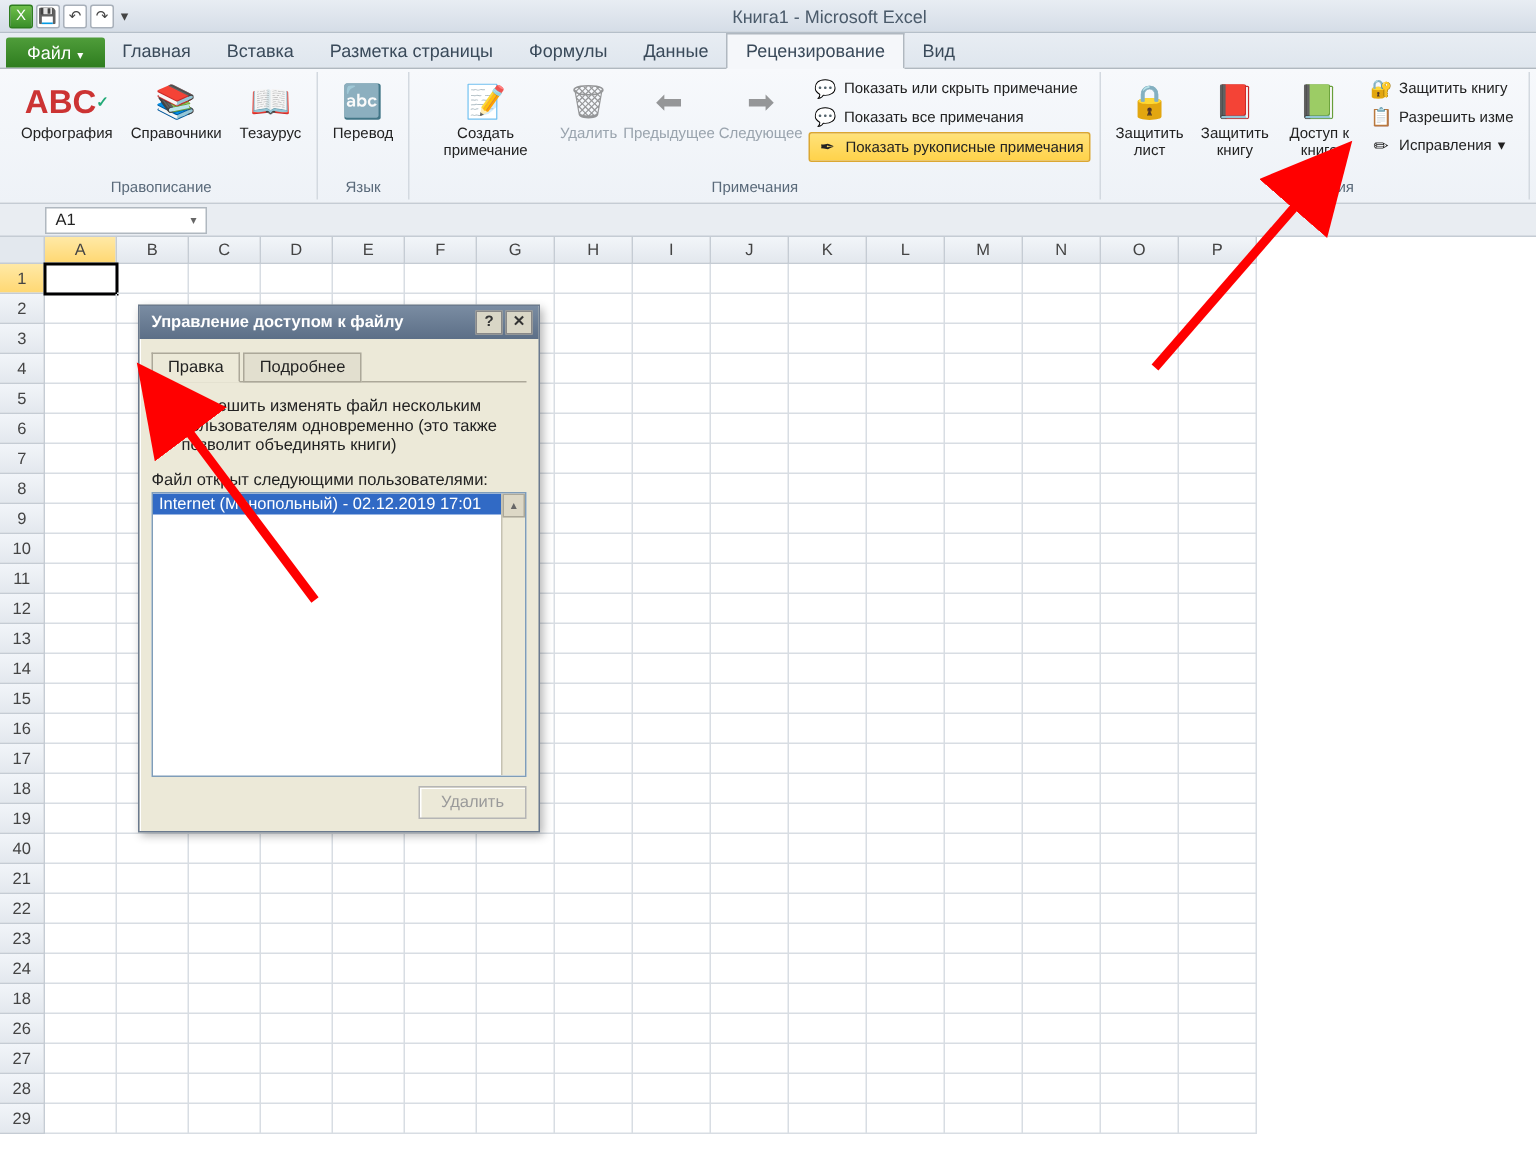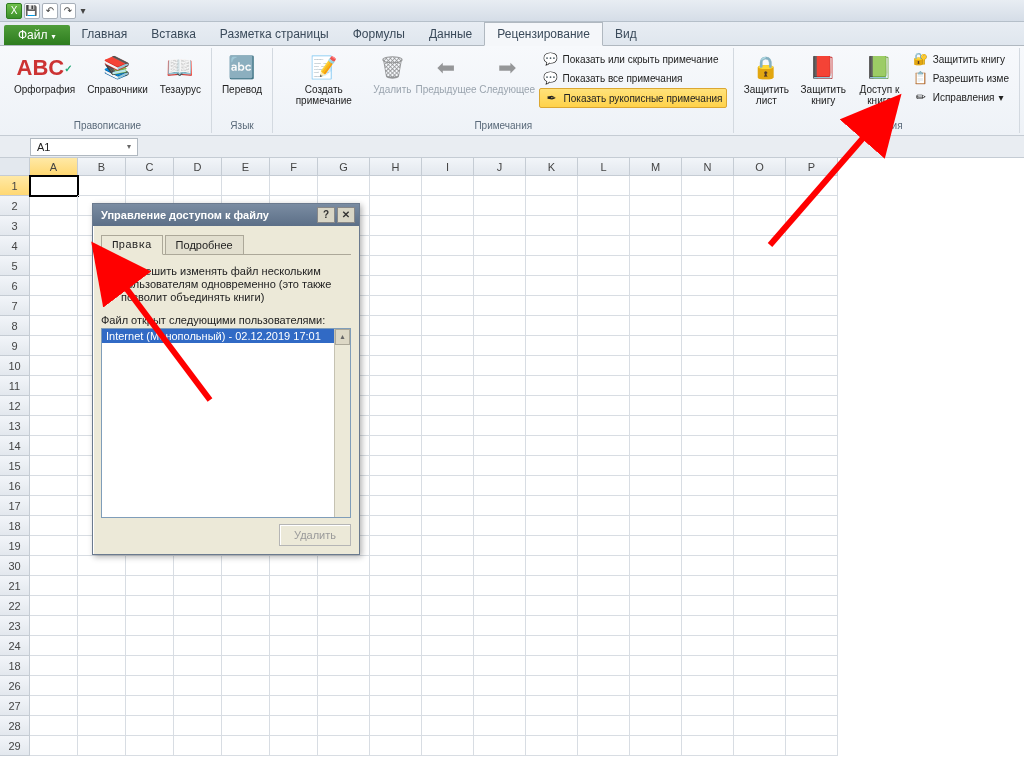--- a/index.html
+++ b/index.html
@@ -46,21 +46,21 @@
 .cell { width:48px; height:20px; border-right:1px solid #d8dde3; border-bottom:1px solid #d8dde3;}
 .cell.active { outline:2px solid #000; outline-offset:-1px;}
 
 .dialog { position:absolute; left:92px; top:203px; width:268px; background:#ece9d8; border:1px solid #6b7a8e; box-shadow:1px 1px 0 #fff inset, 2px 2px 6px rgba(0,0,0,.3);}
 .dlg-title { height:22px; background:linear-gradient(#7a8ca2,#5c6f87); color:#fff; display:flex; align-items:center; justify-content:space-between; padding:0 4px 0 8px; font-size:11px; font-weight:bold;}
 .dlg-ctrls { display:flex; gap:2px;}
 .dlg-ctrl { width:18px; height:16px; background:#d9d6c6; border:1px solid #888; font-size:10px; text-align:center; line-height:14px; color:#333;}
 .dlg-body { padding:8px;}
 .dlg-tabs { display:flex; border-bottom:1px solid #aca899; margin-bottom:6px;}
 .dlg-tab { padding:3px 10px; font-size:11px; background:#ece9d8; border:1px solid #aca899; position:relative; top:1px; margin-right:2px;}
-.dlg-tab.active { border-bottom:1px solid #ece9d8; background:#ece9d8;font-family:Liberation Mono, monospace;}
+.dlg-tab.active { border-bottom:1px solid #ece9d8; background:#ece9d8;}
 .dlg-tab:not(.active){ background:#e2dfcf;}
 .chk-row { display:flex; align-items:flex-start; gap:5px; padding:4px 2px;}
 .chk-row input { margin-top:1px;}
 .chk-lbl { font-size:11px; line-height:13px;}
 .list-lbl { font-size:11px; margin-top:6px;}
 .userlist { width:100%; height:190px; background:#fff; border:1px solid #7f9db9; margin-top:2px; overflow:auto; position:relative;}
 .userlist-item { background:#316ac5; color:#fff; font-size:11px; padding:1px 4px;}
 .userlist-scroll { position:absolute; right:0; top:0; bottom:0; width:16px; background:#ece9d8; border-left:1px solid #c5c2b2;}
 .userlist-scroll div { height:16px; background:#ddd8c6; border:1px solid #aca899; font-size:8px; text-align:center; line-height:14px; color:#666;}
 .dlg-btns-row1 { display:flex; justify-content:flex-end; margin-top:6px;}
@@ -74,20 +74,21 @@
 <body>
 
 <div class="titlebar">
   <div class="qat">
     <span class="qat-ico" style="background:linear-gradient(#6fbf4a,#3a8f2a);border-color:#2e7d1f;color:#fff;">X</span>
     <span class="qat-ico">💾</span>
     <span class="qat-ico">↶</span>
     <span class="qat-ico">↷</span>
     <span class="qat-ico" style="width:10px;border:none;background:none;">▾</span>
   </div>
+  <div class="title-center">Книга1 - Microsoft Excel</div>
 </div>
 
 <div class="tabs">
   <div class="file-tab">Файл</div>
   <div class="tab">Главная</div>
   <div class="tab">Вставка</div>
   <div class="tab">Разметка страницы</div>
   <div class="tab">Формулы</div>
   <div class="tab">Данные</div>
   <div class="tab active">Рецензирование</div>
@@ -226,21 +227,21 @@
       <div class="rowhdr">10</div>
       <div class="rowhdr">11</div>
       <div class="rowhdr">12</div>
       <div class="rowhdr">13</div>
       <div class="rowhdr">14</div>
       <div class="rowhdr">15</div>
       <div class="rowhdr">16</div>
       <div class="rowhdr">17</div>
       <div class="rowhdr">18</div>
       <div class="rowhdr">19</div>
-      <div class="rowhdr">30</div>
+      <div class="rowhdr">40</div>
       <div class="rowhdr">21</div>
       <div class="rowhdr">22</div>
       <div class="rowhdr">23</div>
       <div class="rowhdr">24</div>
       <div class="rowhdr">18</div>
       <div class="rowhdr">26</div>
       <div class="rowhdr">27</div>
       <div class="rowhdr">28</div>
       <div class="rowhdr">29</div>
     </div>

